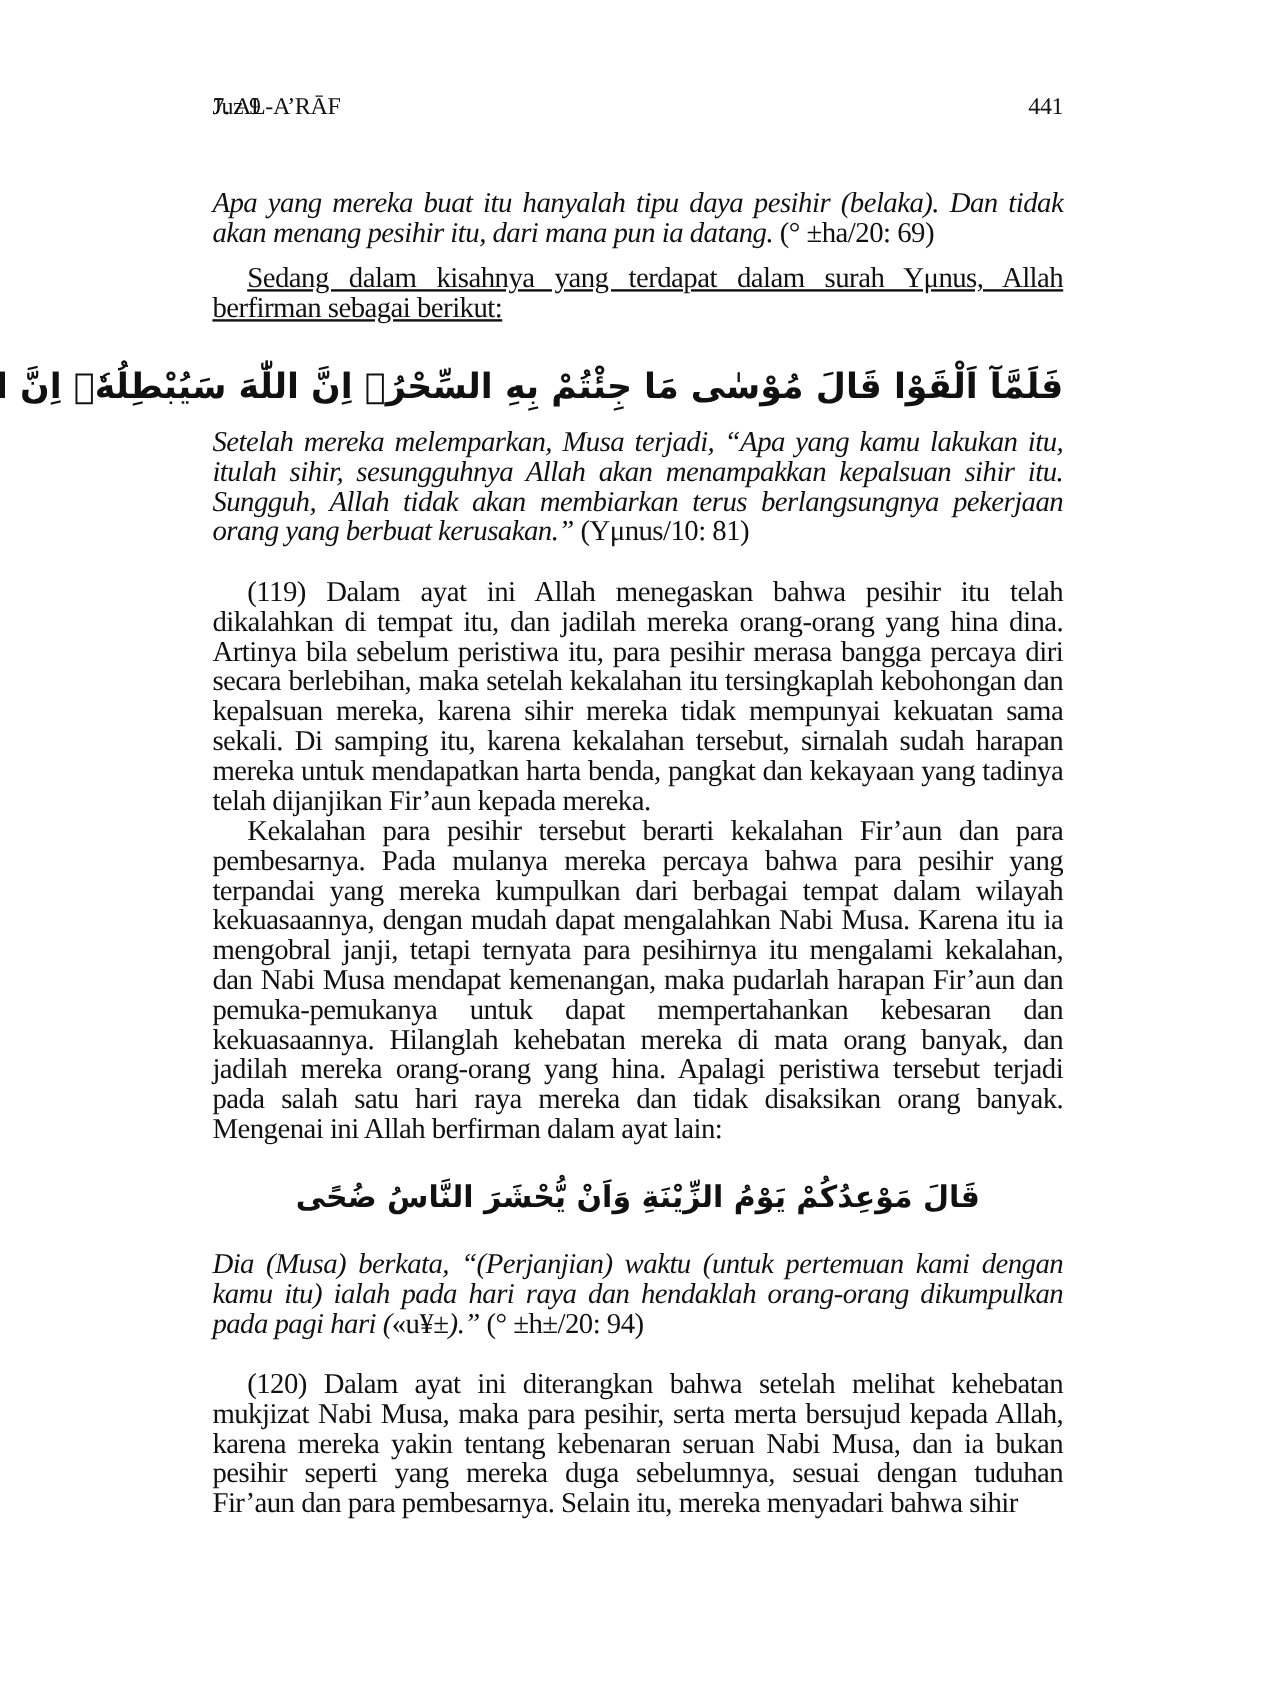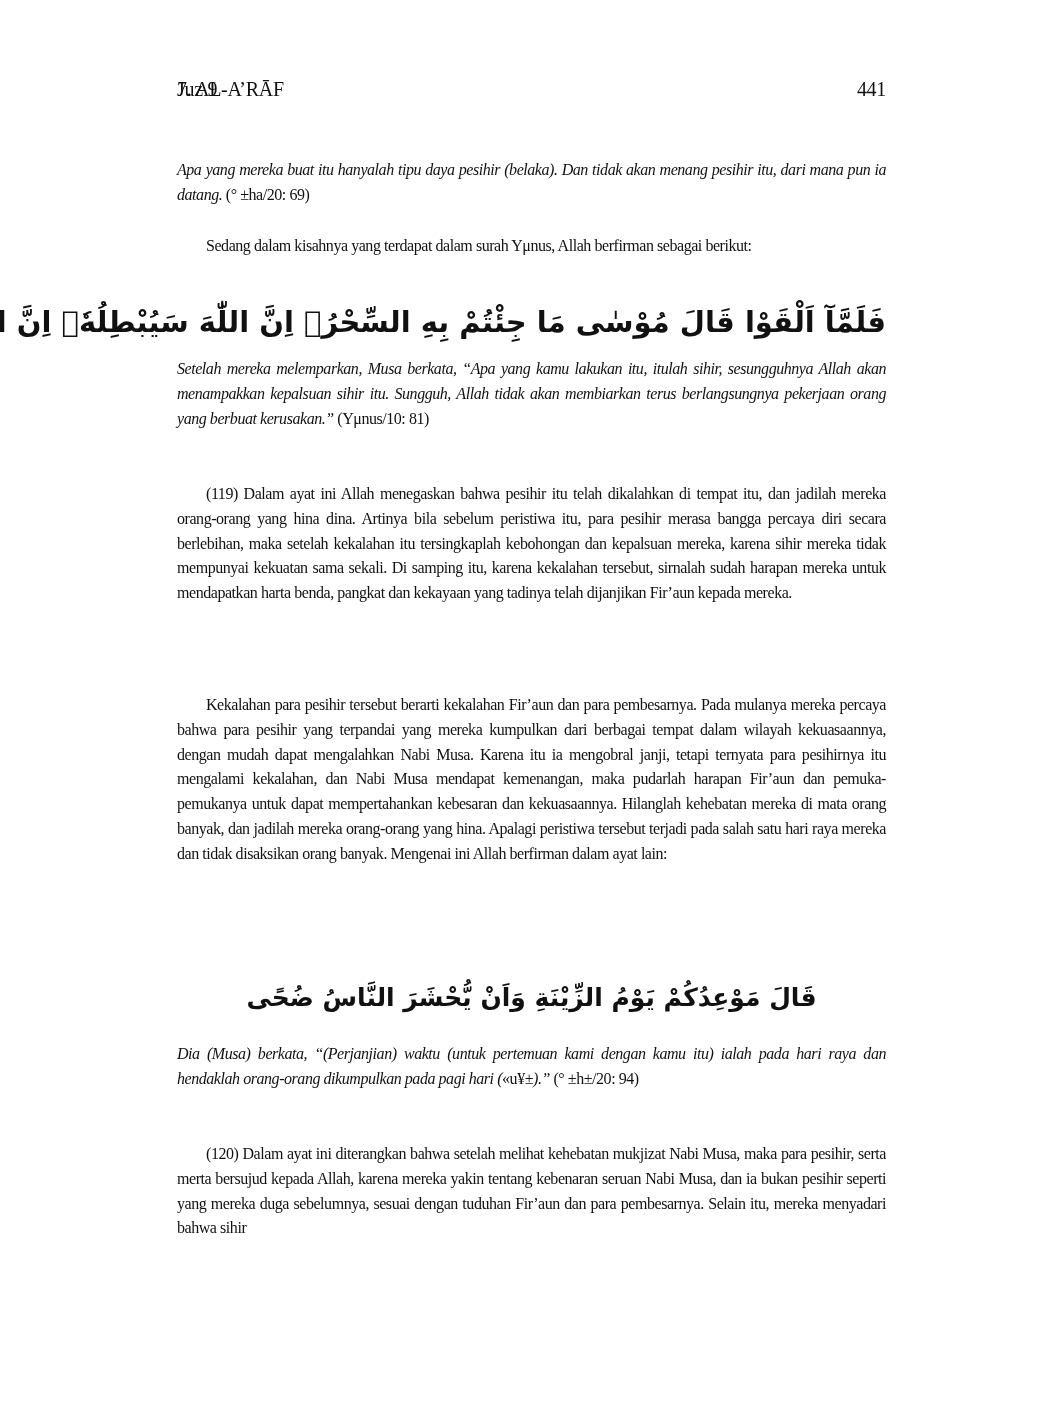--- a/index.html
+++ b/index.html
@@ -33,21 +33,21 @@
       text-decoration: underline;
     }
     .header .left { position: absolute; left: 0; top: 0; }
     .header .center { position: absolute; left: 0; right: 0; text-align: left; top: 0; }
     .header .right { position: absolute; right: 0; top: 0; text-align: center; }
 
     .block {
       position: absolute;
       left: 0;
       width: 709px;
-      font-size: 16px;
+      font-size: 24px;
       line-height: 24.8px;
       text-align: justify;
       letter-spacing: -0.45px;
       word-spacing: 0px;
     }
     .block p {
       margin: 0;
     }
     .indent {
       text-indent: 29px;
@@ -91,35 +91,35 @@
   <div class="header">
     <span class="left">Juz 9</span>
     <span class="center">7. AL-A’RĀF</span>
     <span class="right">441</span>
   </div>
 
   <div class="block" style="top:158px;">
     <p><span class="italic">Apa yang mereka buat itu hanyalah tipu daya pesihir (belaka). Dan tidak akan menang pesihir itu, dari mana pun ia datang.</span><span class="ref"> (° ±ha/20: 69)</span></p>
   </div>
 
-  <div class="block" style="top:234px;">
+  <div class="block" style="top:220px;text-decoration:underline;">
     <p class="indent">Sedang dalam kisahnya yang terdapat dalam surah Yμnus, Allah berfirman sebagai berikut:</p>
   </div>
 
   <div class="arabic arabic-1">فَلَمَّآ اَلْقَوْا قَالَ مُوْسٰى مَا جِئْتُمْ بِهِ السِّحْرُۗ اِنَّ اللّٰهَ سَيُبْطِلُهٗۗ اِنَّ اللّٰهَ لَا يُصْلِحُ عَمَلَ الْمُفْسِدِيْنَ</div>
 
   <div class="block" style="top:357px;">
-    <p><span class="italic">Setelah mereka melemparkan, Musa berkata, “Apa yang kamu lakukan itu, itulah sihir, sesungguhnya Allah akan menampakkan kepalsuan sihir itu. Sungguh, Allah tidak akan membiarkan terus berlangsungnya pekerjaan orang  yang berbuat kerusakan.”</span><span class="ref"> (Yμnus/10: 81)</span></p>
+    <p><span class="italic">Setelah mereka melemparkan, Musa terjadi, “Apa yang kamu lakukan itu, itulah sihir, sesungguhnya Allah akan menampakkan kepalsuan sihir itu. Sungguh, Allah tidak akan membiarkan terus berlangsungnya pekerjaan orang  yang berbuat kerusakan.”</span><span class="ref"> (Yμnus/10: 81)</span></p>
   </div>
 
   <div class="block" style="top:482px;">
     <p class="indent">(119) Dalam ayat ini Allah menegaskan bahwa pesihir itu telah dikalahkan di tempat itu, dan jadilah mereka orang-orang yang hina dina. Artinya bila sebelum peristiwa itu, para pesihir merasa bangga percaya diri secara berlebihan, maka setelah kekalahan itu tersingkaplah kebohongan dan kepalsuan mereka, karena sihir mereka tidak mempunyai kekuatan sama sekali. Di samping itu, karena kekalahan tersebut, sirnalah sudah harapan mereka untuk mendapatkan harta benda, pangkat dan kekayaan yang tadinya telah dijanjikan Fir’aun kepada mereka.</p>
   </div>
 
-  <div class="block" style="top:681px;margin-top:12px;">
+  <div class="block" style="top:681px;">
     <p class="indent">Kekalahan para pesihir tersebut berarti kekalahan Fir’aun dan para pembesarnya. Pada mulanya mereka percaya bahwa  para pesihir yang terpandai yang mereka kumpulkan dari berbagai tempat dalam wilayah kekuasaannya, dengan mudah dapat mengalahkan Nabi Musa. Karena itu ia mengobral janji, tetapi ternyata para pesihirnya itu mengalami kekalahan, dan Nabi Musa mendapat kemenangan, maka pudarlah harapan Fir’aun dan pemuka-pemukanya untuk dapat mempertahankan kebesaran dan kekuasaannya. Hilanglah kehebatan mereka di mata orang banyak, dan jadilah mereka orang-orang yang hina. Apalagi peristiwa tersebut terjadi pada salah satu hari raya mereka dan tidak disaksikan orang banyak. Mengenai ini Allah berfirman dalam ayat lain:</p>
   </div>
 
   <div class="arabic arabic-2">قَالَ مَوْعِدُكُمْ يَوْمُ الزِّيْنَةِ وَاَنْ يُّحْشَرَ النَّاسُ ضُحًى</div>
 
   <div class="block" style="top:1042px;">
     <p><span class="italic">Dia (Musa) berkata, “(Perjanjian) waktu (untuk pertemuan kami dengan kamu itu) ialah pada hari raya dan hendaklah orang-orang dikumpulkan pada pagi hari (</span><span class="ref">«u¥±</span><span class="italic">).”</span><span class="ref"> (° ±h±/20: 94)</span></p>
   </div>
 
   <div class="block" style="top:1142px;">

